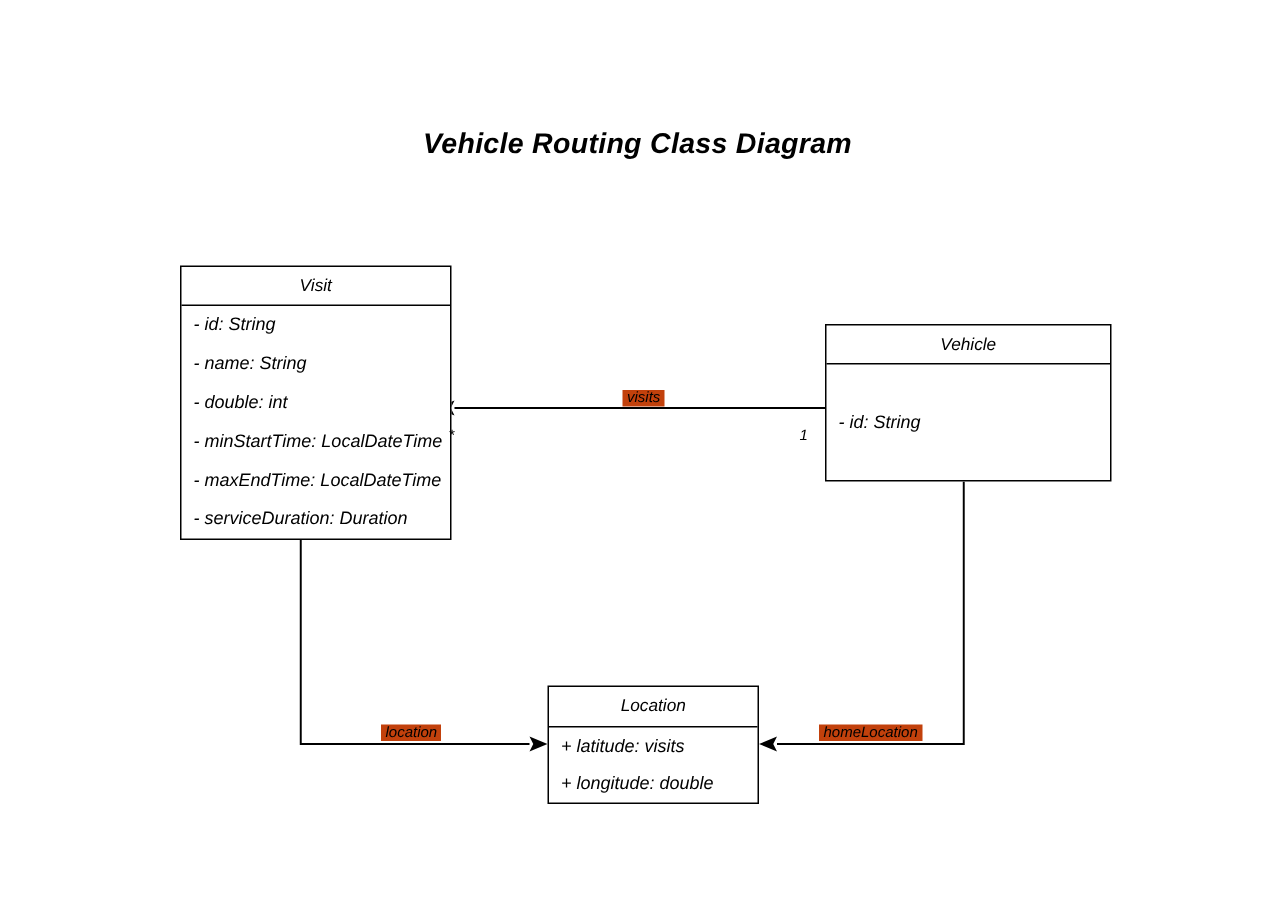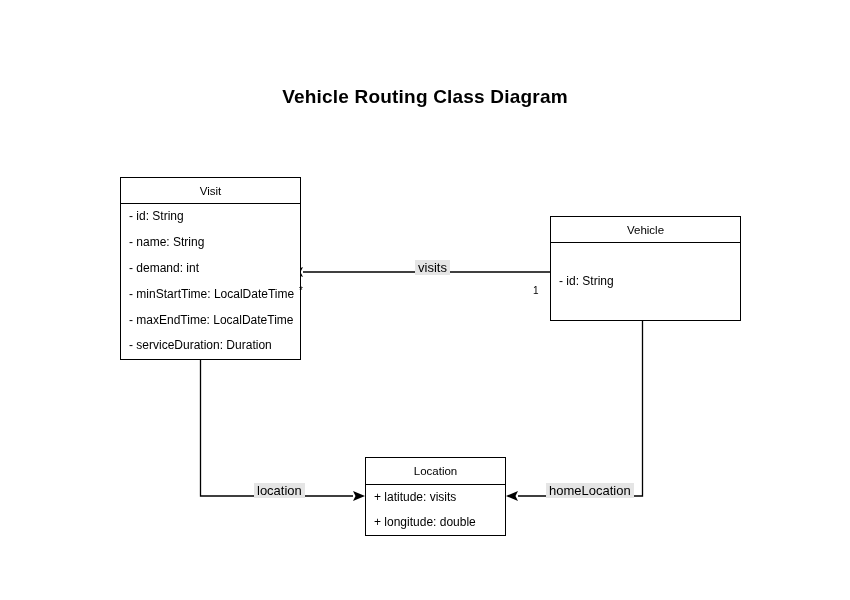--- a/index.html
+++ b/index.html
@@ -11,20 +11,21 @@
     height: 600px;
     background: #ffffff;
     font-family: "Liberation Sans", sans-serif;
     overflow: hidden;
   }
   #canvas {
     position: relative;
     width: 692px;
     height: 600px;
     background: #ffffff;
+    font-style: italic;
   }
   #diagram-title {
     position: absolute;
     left: 0;
     top: 86px;
     width: 850px;
     text-align: center;
     font-size: 19px;
     font-weight: bold;
     color: #000000;
@@ -89,25 +90,25 @@
   #edges {
     position: absolute;
     left: 0;
     top: 0;
     width: 850px;
     height: 600px;
     z-index: 2;
   }
   .edge-label {
     position: absolute;
-    font-size: 13px;
+    font-size: 10px;
     color: #000000;
     white-space: nowrap;
     z-index: 6;
-    background: #e5e5e5;
+    background: #c2410c;
     padding: 0 3px;
   }
   #label-visits { left: 415px; top: 260px; }
   #label-location { left: 254px; top: 483px; }
   #label-homelocation { left: 546px; top: 483px; }
   .mult-label {
     position: absolute;
     font-size: 10px;
     color: #000000;
     z-index: 6;
@@ -147,21 +148,21 @@
       <path d="M 642.5 321 L 642.5 496 L 518 496" stroke="#000000" stroke-width="1.3" fill="none"></path>
       <path d="M 506 496 L 518 491 L 515.5 496 L 518 501 Z" fill="#000000"></path>
     </g>
   </svg>
 
   <div class="uml-class" id="class-visit">
     <div class="uml-class-name">Visit</div>
     <div class="uml-attrs">
       <div class="uml-attr">- id: String</div>
       <div class="uml-attr">- name: String</div>
-      <div class="uml-attr">- demand: int</div>
+      <div class="uml-attr">- double: int</div>
       <div class="uml-attr">- minStartTime: LocalDateTime</div>
       <div class="uml-attr">- maxEndTime: LocalDateTime</div>
       <div class="uml-attr">- serviceDuration: Duration</div>
     </div>
   </div>
 
   <div class="uml-class" id="class-vehicle">
     <div class="uml-class-name">Vehicle</div>
     <div class="uml-attrs">
       <div class="uml-attr">- id: String</div>

